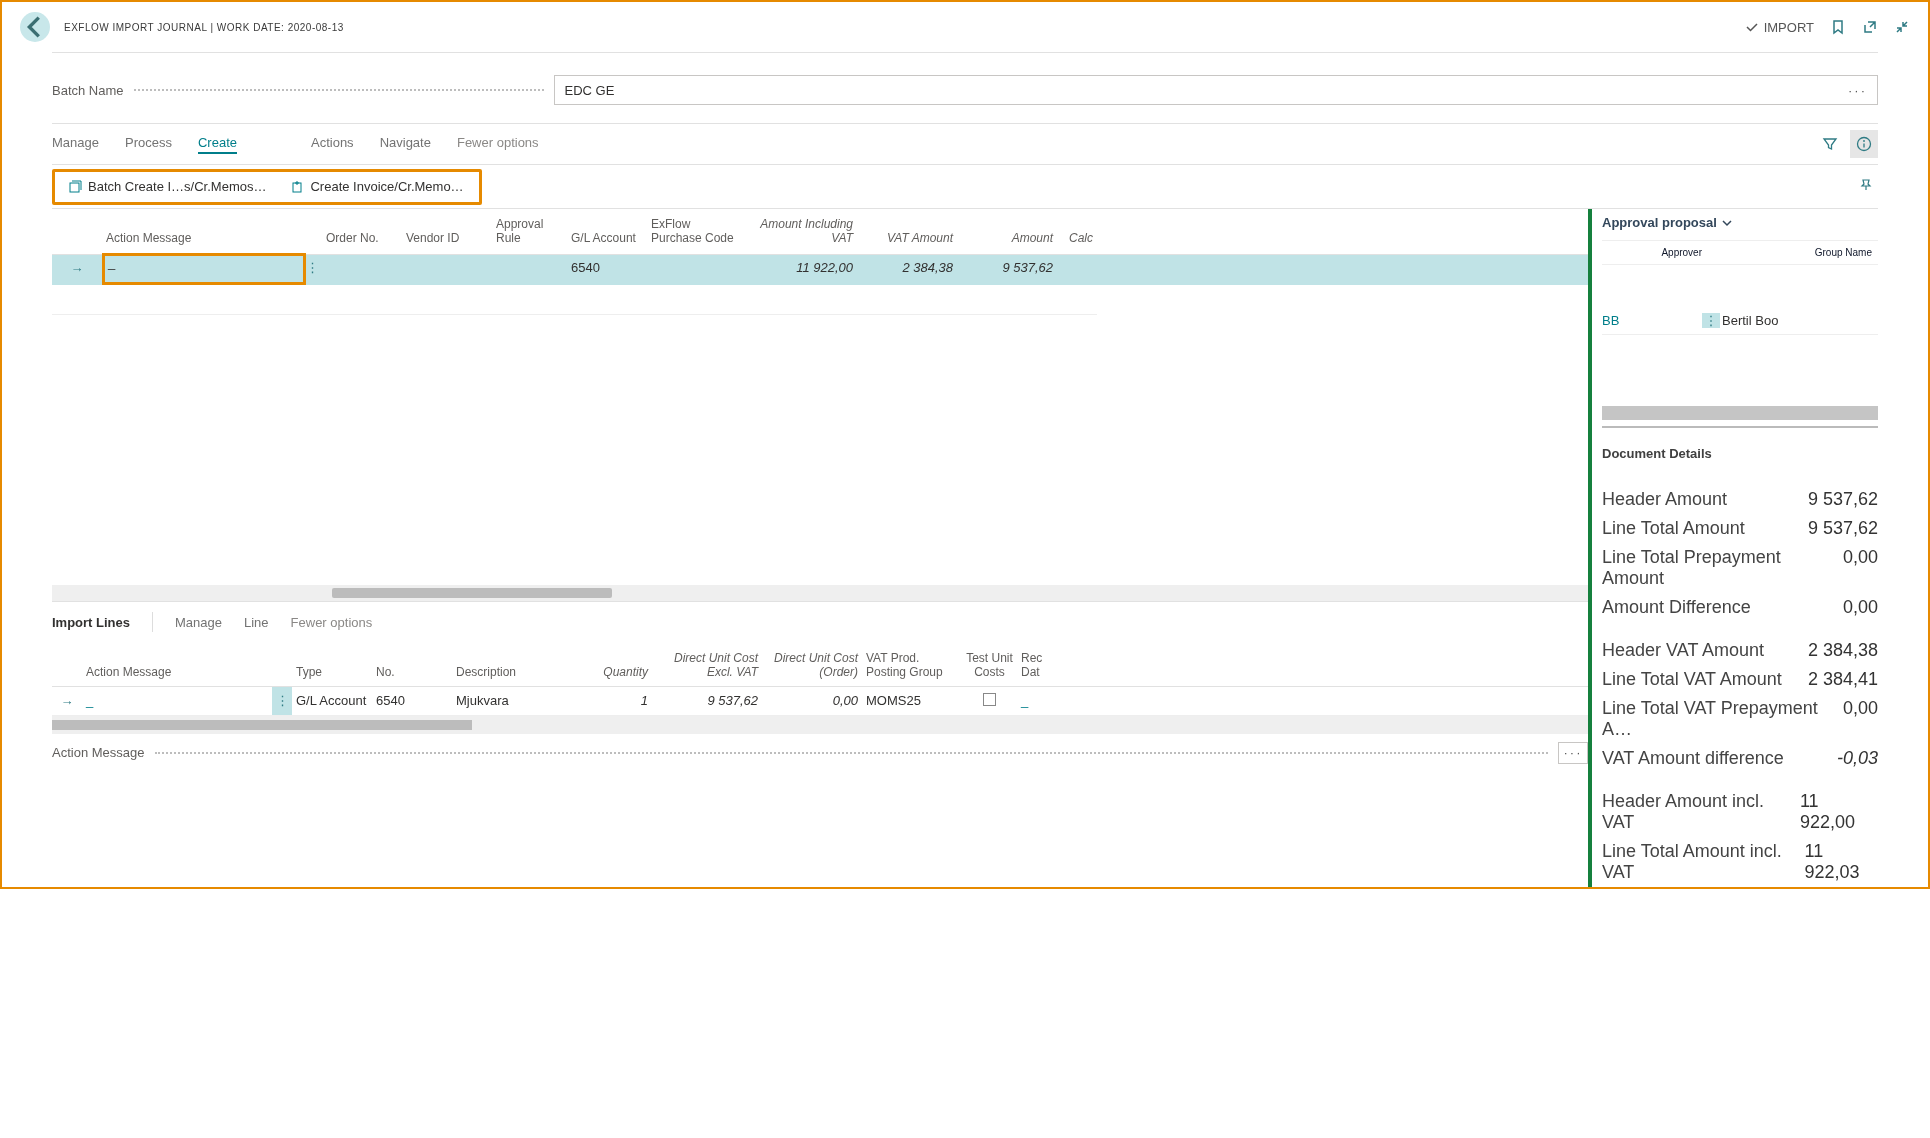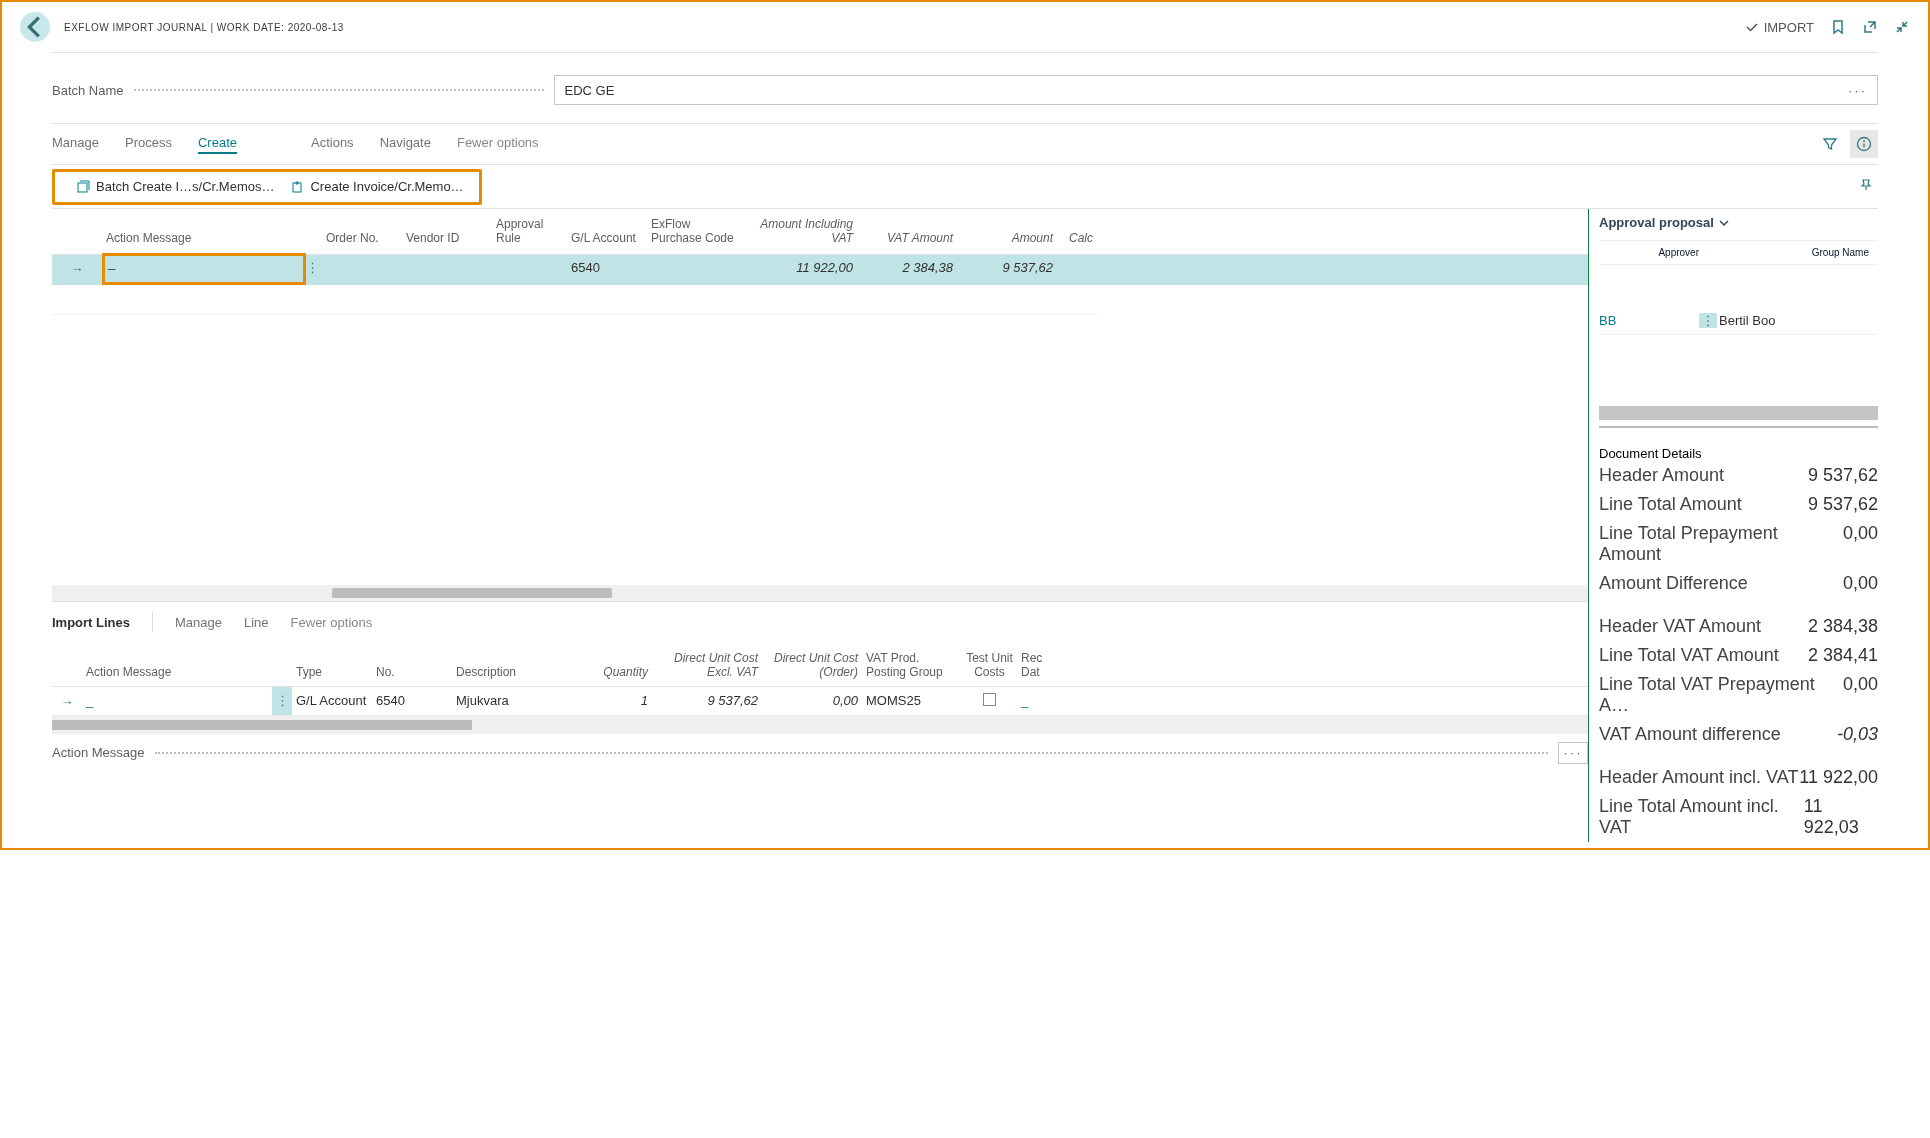--- a/index.html
+++ b/index.html
@@ -53,30 +53,30 @@
   .tabs{ display:flex; gap:26px; padding-left:0;}
   .tab{ cursor:pointer; color:#737373;}
   .tab-sep{ width:22px;}
   .tab.active{ color:#007e8a; border-bottom:2px solid #007e8a; padding-bottom:2px;}
   .tab.muted{ color:#8a8886;}
   .tabtoolbar .right-icons{ margin-left:auto; display:flex; align-items:center; gap:6px;}
   .rt-icon{ width:28px; height:28px; display:flex; align-items:center; justify-content:center; cursor:pointer;}
   .rt-icon.last{ background:#e6e6e6;}
 
   
-  .subbar{ height:44px; display:flex; align-items:center; gap:16px; padding-left:24px; border-bottom:1px solid #e1e1e1; position:relative;}
+  .subbar{ height:44px; display:flex; align-items:center; gap:24px; padding-left:16px; border-bottom:1px solid #e1e1e1; position:relative;}
   .subbar .highlight{ position:absolute; left:0; top:4px; width:430px; height:36px; border:3px solid #e68a00; border-radius:2px; pointer-events:none;}
   .sub-action{ display:flex; gap:6px; align-items:center; cursor:pointer;}
   .sub-action .mini-icon{ width:14px;height:14px; color:#007e8a;}
   .pin{ margin-left:auto; margin-right:4px; color:#2f7b84; cursor:pointer;}
 
   
   .split{ display:flex; }
   .leftcol{ flex:1; min-width:0;}
-  .rightcol{ width:290px; padding:0 0 0 10px; border-left:1px solid #15803d;}
+  .rightcol{ width:290px; padding:0 0 0 10px; border-left:4px solid #15803d;}
 
   
   .gridhead{ display:grid; grid-template-columns:50px 200px 20px 80px 90px 75px 80px 100px 110px 100px 100px 40px; font-size:12px; color:#605e5c; border-bottom:1px solid #e1e1e1; align-items:end; padding:6px 0;}
   .gridhead div{ padding:2px 4px; line-height:1.2;}
   .right{text-align:right;font-style:italic;}
   .gridrow{ display:grid; grid-template-columns:50px 200px 20px 80px 90px 75px 80px 100px 110px 100px 100px 40px; align-items:center; font-size:13px;}
   .row-sel{ background:#c0e3e6;}
   .rowbelow>div{border-bottom:1px solid #eee; height:26px;}
   .gridrow>div{ padding:5px 4px; height:30px;}
   .cell-action-wrap{ position:relative; padding:0 !important;}
@@ -107,21 +107,21 @@
   .more-box{ width:30px; height:22px; border:1px solid #c8c6c4; display:flex; align-items:center; justify-content:center; letter-spacing:2px; color:#555; cursor:pointer;}
 
   
   .panel-title{ font-weight:600; color:#33475b; margin:6px 0 10px; display:flex; align-items:center; gap:4px;}
   .approver-head{ display:grid; grid-template-columns:100px 20px 150px; font-size:10px; color:#0f172a; border-top:1px solid #eee; border-bottom:1px solid #eee; padding:6px 0;text-align:right;}
   .approver-row{ display:grid; grid-template-columns:100px 20px 150px; padding:6px 0; border-bottom:1px solid #eee;margin-top:42px;}
   .approver-row .app{ color:#007e8a;}
   .approver-row .vmenu{ background:#c0e3e6; width:18px; display:flex; justify-content:center;}
   .approver-block{ min-height:95px;}
   .scroll-stripe{ height:14px; background:#c5c5c5; margin:4px 0 6px;}
-  .doc-title{ font-weight:400; color:#000000; margin:18px 0 0;}
+  .doc-title{ font-weight:700; color:#404040; margin:18px 0 24px;}
   .dl{ display:flex; justify-content:space-between; font-size:18px; color:#444; padding:4px 0;}
   .dl .v{ color:#333;}
   .neg{ color:#c43019; font-style:italic;}
 </style>
 </head>
 <body>
 
 <div class="frame">
 
   <div class="topbar">

